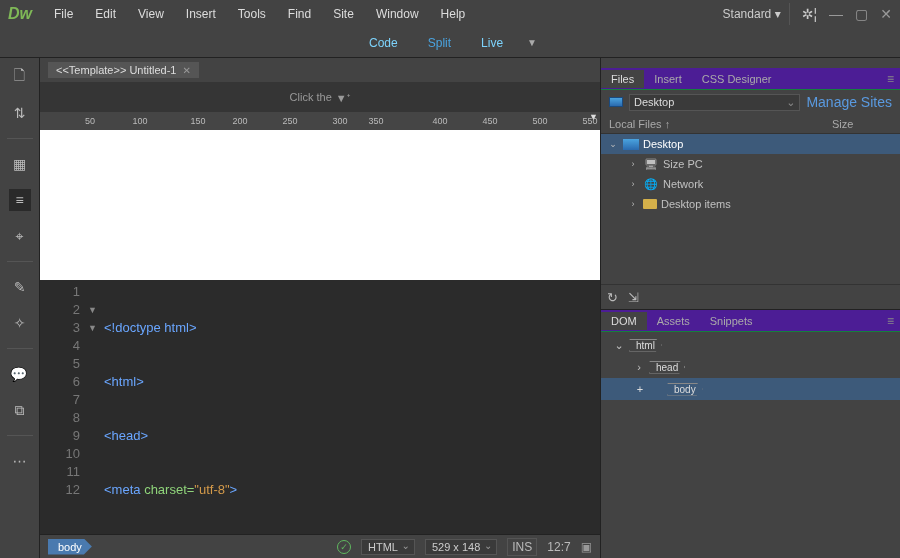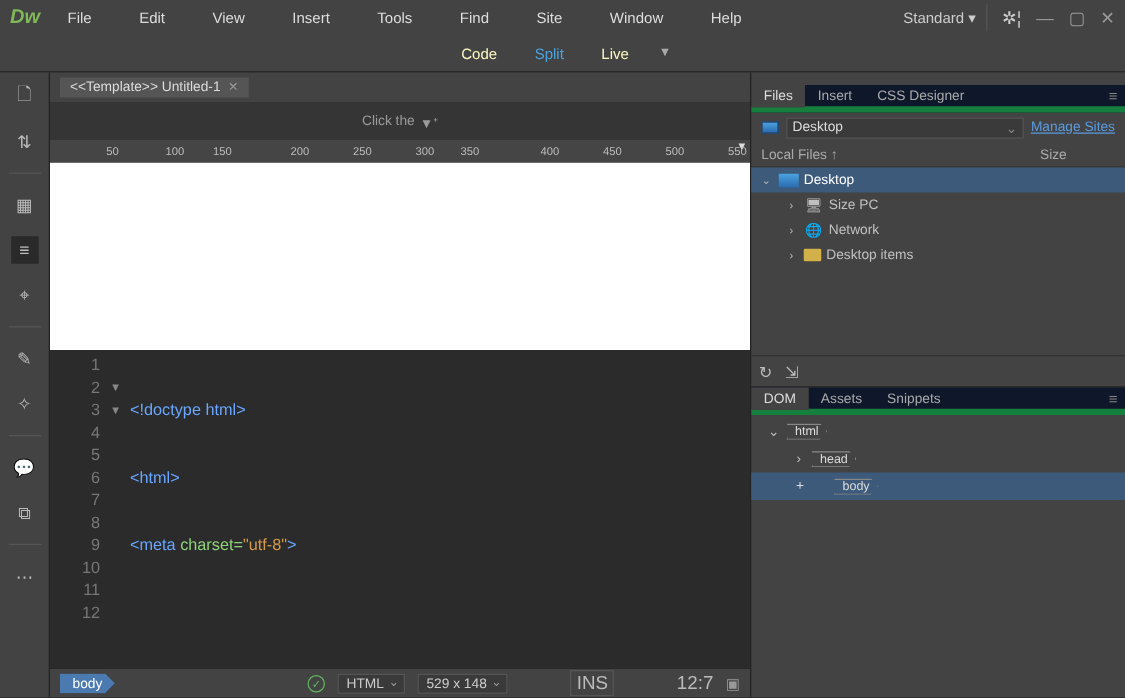--- a/index.html
+++ b/index.html
@@ -1,25 +1,25 @@
 <!DOCTYPE html>
 <html><head>
 <meta charset="utf-8">
 <style>
 * { margin: 0; padding: 0; box-sizing: border-box; font-family: "Segoe UI", Arial, sans-serif; }
 body { background: #2d2d2d; color: #c0c0c0; width: 900px; height: 558px; overflow: hidden; font-size: 12px; }
 .topbar { height: 28px; background: #434343; display: flex; align-items: center; padding: 0 8px; }
 .logo { color: #7fb857; font-weight: bold; font-size: 16px; font-style: italic; margin-right: 12px; }
-.menu { display: flex; gap: 18px; }
+.menu { display: flex; gap: 2px; }
 .menu-item { padding: 4px 10px; color: #ddd; cursor: pointer; }
 .top-right { margin-left: auto; display: flex; align-items: center; gap: 12px; }
 .workspace-btn { color: #ccc; padding: 4px 8px; border-right: 1px solid #555; }
 .win-controls { display: flex; gap: 12px; color: #999; font-size: 14px; }
 .viewbar { height: 30px; background: #434343; display: flex; align-items: center; justify-content: center; gap: 18px; border-bottom: 1px solid #222; }
-.view-btn { color: #fef9c3; padding: 3px 6px; cursor: pointer; }
+.view-btn { color: #7dd3fc; padding: 3px 6px; cursor: pointer; }
 .view-btn.active { color: #4aa3df; }
 .view-chev { color: #aaa; font-size: 10px; }
 .main { display: flex; height: 500px; }
 .lefttools { width: 40px; background: #434343; display: flex; flex-direction: column; align-items: center; padding-top: 8px; gap: 14px; border-right: 1px solid #222; }
 .tool-ic { width: 22px; height: 22px; color: #bbb; display: flex; align-items: center; justify-content: center; cursor: pointer; font-size: 14px; }
 .tool-ic.active { background: #2a2a2a; }
 .tool-sep { width: 26px; height: 1px; background: #555; }
 .docarea { flex: 1; display: flex; flex-direction: column; background: #2a2a2a; min-width: 0; }
 .doctab { height: 24px; display: flex; align-items: center; padding-left: 8px; background: #434343; }
 .doctab-inner { background: #555; padding: 2px 8px; font-size: 11px; color: #ddd; display: flex; align-items: center; gap: 6px; }
@@ -37,30 +37,30 @@
 .codelines { flex: 1; line-height: 18px; padding-top: 3px; white-space: pre; color: #ccc; }
 .codelines div { height: 18px; }
 .tag { color: #6aa6ff; }
 .attr { color: #8fd47a; }
 .str { color: #d49a4a; }
 .bottombar { height: 24px; background: #434343; display: flex; align-items: center; gap: 10px; padding: 0 8px; border-top: 1px solid #222; }
 .crumb { background: #4a7aaf; color: #fff; padding: 2px 10px; font-size: 11px; clip-path: polygon(0 0, calc(100% - 8px) 0, 100% 50%, calc(100% - 8px) 100%, 0 100%); }
 .ok-ic { color: #5fb85f; border: 1.5px solid #5fb85f; border-radius: 50%; width: 14px; height: 14px; font-size: 9px; display: flex; align-items: center; justify-content: center; }
 .status-sel { background: #3a3a3a; border: 1px solid #555; padding: 1px 16px 1px 6px; font-size: 11px; color: #ccc; position: relative;}
 .status-sel::after { content: "⌄"; position: absolute; right: 4px; top: 0; color: #999; font-size: 10px;}
-.status-txt { font-size: 15px; color: #bbb; margin-left: 40px; }
+.status-txt { font-size: 12px; color: #bbb; }
 .panels { width: 300px; background: #434343; display: flex; flex-direction: column; border-left: 1px solid #222; }
-.paneltabs { height: 22px; display: flex; align-items: center; background: #0f172a; border-bottom: 5px solid #15803d; justify-content: flex-end; }
+.paneltabs { height: 22px; display: flex; align-items: center; background: #4c1d95; border-bottom: 1px solid #15803d; justify-content: flex-end; }
 .ptab { padding: 3px 10px; font-size: 11px; color: #aaa; cursor: pointer; }
 .ptab.active { background: #434343; color: #ddd; }
 .ptab-menu { margin-left: auto; padding: 0 6px; color: #888; }
 .filesrow { height: 24px; display: flex; align-items: center; padding: 0 8px; gap: 6px; }
 .disk-ic { width: 14px; height: 10px; background: linear-gradient(#4aa3df,#2a6aaf); border: 1px solid #1a4a7f; }
 .combo { flex: 1; background: #3a3a3a; border: 1px solid #555; padding: 1px 4px; font-size: 11px; color: #ddd; }
-.link { color: #5a9ae0; text-decoration: underline; font-size: 11px; cursor: pointer; }
+.link { color: #5a9ae0; font-size: 14px; cursor: pointer; }
 .filehdr { height: 20px; display: flex; align-items: center; padding: 0 8px; font-size: 11px; color: #aaa; border-bottom: 1px solid #333; }
 .filehdr span:first-child { flex: 1; }
 .tree { font-size: 11px; }
 .trow { height: 20px; display: flex; align-items: center; padding-left: 4px; gap: 4px; cursor: pointer; }
 .trow.sel { background: #3d5a7a; color: #fff; }
 .trow .exp { width: 12px; font-size: 9px; color: #bbb; text-align: center; }
 .fic { width: 16px; height: 14px; display: inline-flex; align-items: center; justify-content: center; }
 .fic.desktop { background: linear-gradient(#4aa3df,#2a6aaf); width: 16px; height: 11px; }
 .fic.pc::before { content: "🖥"; font-size: 11px; }
 .fic.net::before { content: "🌐"; font-size: 11px; }
@@ -133,21 +133,21 @@
       </div>
     </div>
     <div class="hintbar">
       <span>Click the</span>
       <span style="font-size:11px">▼⁺</span>
     </div>
     <div class="ruler" id="ruler-host">
       <span class="ruler-arrow">▼</span>
     <span class="ruler-label" style="left: 50px;">50</span>
         <span class="ruler-label" style="left: 100px;">100</span>
-        <span class="ruler-label" style="left: 138px;">150</span>
+        <span class="ruler-label" style="left: 158px;">150</span>
         <span class="ruler-label" style="left: 200px;">200</span>
         <span class="ruler-label" style="left: 250px;">250</span>
         <span class="ruler-label" style="left: 300px;">300</span>
         <span class="ruler-label" style="left: 336px;">350</span>
         <span class="ruler-label" style="left: 400px;">400</span>
         <span class="ruler-label" style="left: 450px;">450</span>
         <span class="ruler-label" style="left: 500px;">500</span>
         <span class="ruler-label" style="left: 550px;">550</span>
       </div>
     <div class="canvas"></div>
@@ -176,20 +176,21 @@
           <div></div>
           <div></div>
           <div></div>
           <div></div>
           <div></div>
           <div></div>
       </div>
       <div class="codelines">
         <div><span class="tag">&lt;!doctype html&gt;</span></div>
         <div><span class="tag">&lt;html&gt;</span></div>
+        <div><span class="tag">&lt;head&gt;</span></div>
         <div><span class="tag">&lt;meta</span> <span class="attr">charset=</span><span class="str">"utf-8"</span><span class="tag">&gt;</span></div>
         
         
         
         
         
         
         
         
       </div>

